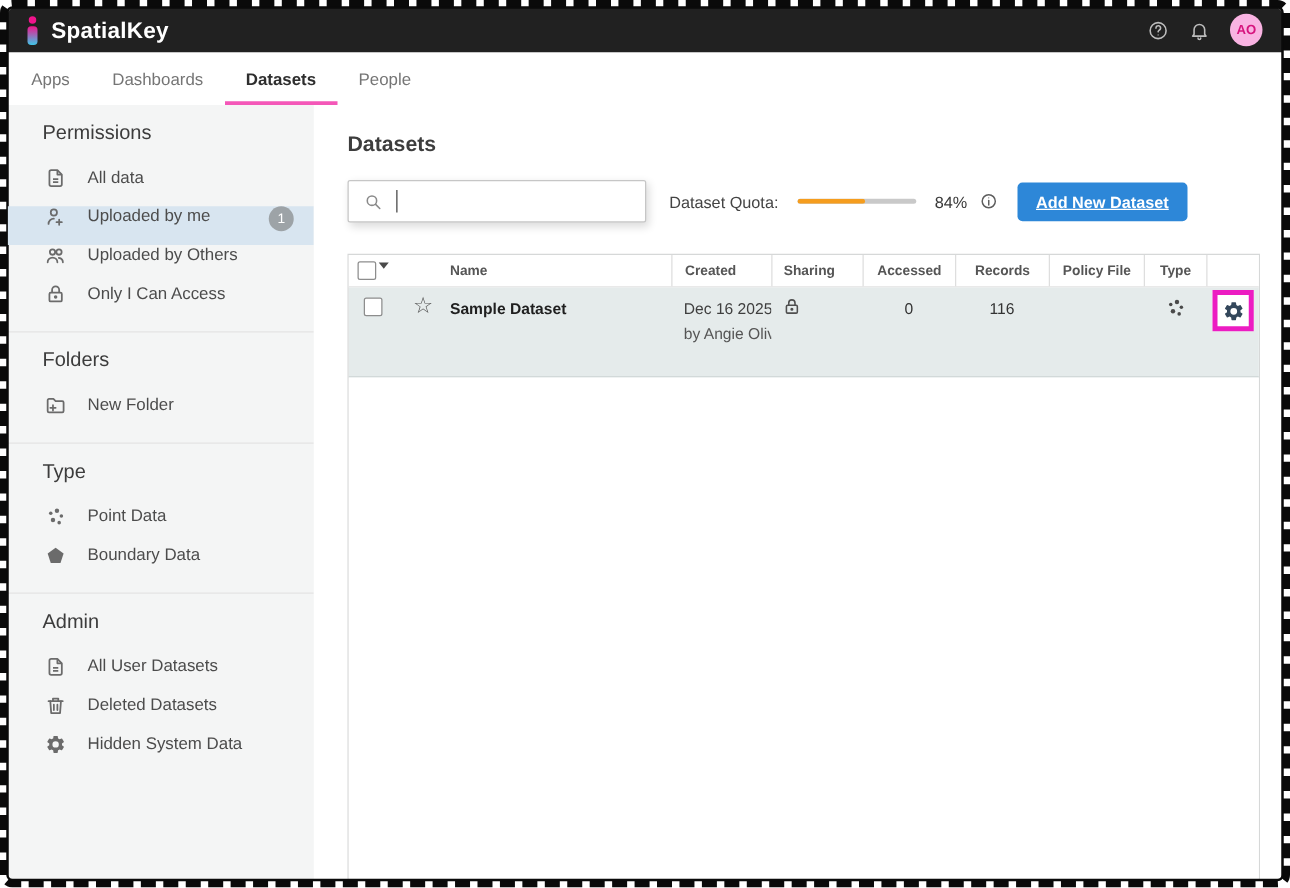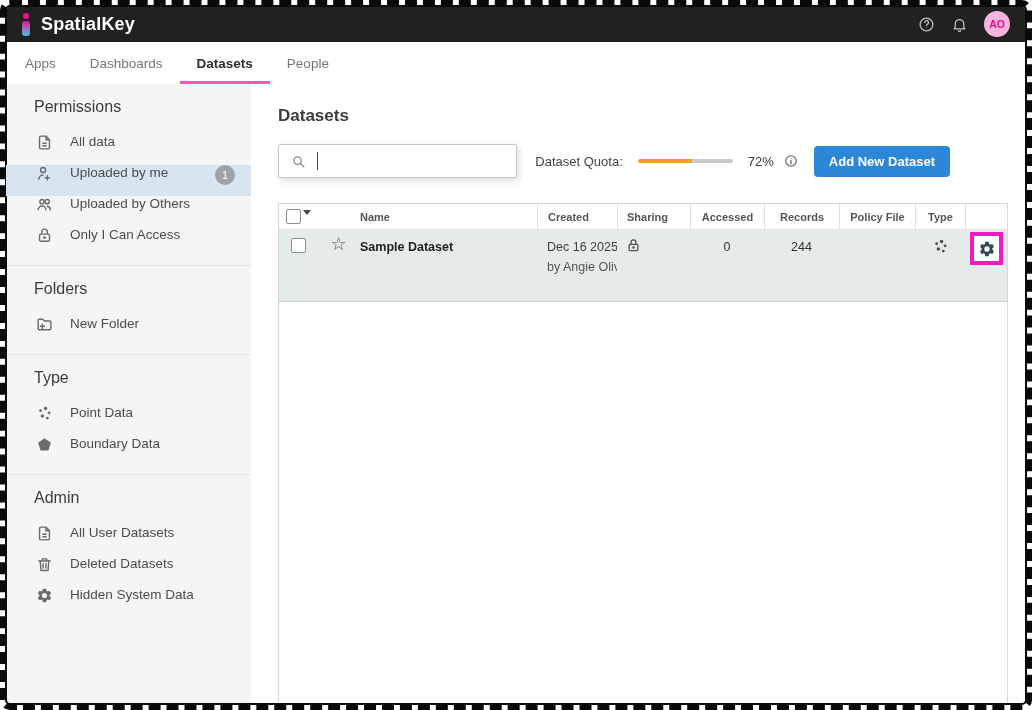--- a/index.html
+++ b/index.html
@@ -69,20 +69,21 @@
   .toolbar-right { margin-left: auto; display: flex; align-items: center; }
   .quota-label { font-size: 13px; color: #444; }
   .quota-bar { width: 95px; height: 4px; border-radius: 2px; background: #c9c9c9; margin-left: 15px; overflow: hidden; }
   .quota-fill { height: 100%; background: #f59d1e; border-radius: 2px; }
   .quota-pct { font-size: 13px; color: #3a3a3a; margin-left: 15px; }
   .info-icon { width: 14px; height: 14px; color: #5d5d5d; margin-left: 10px; cursor: pointer; }
   .add-btn {
     margin-left: 16px; background: #2d87d8; color: #fff; border: none; border-radius: 4px;
     font-size: 13px; font-weight: bold; padding: 8px 15px; cursor: pointer;
     font-family: "Liberation Sans", sans-serif;
+    text-decoration: underline;
   }
   
   .table { width: 730px; margin-top: 25px; border: 1px solid #d6d8d8; flex: 1; display: flex; flex-direction: column; background: #fff; }
   .thead { display: flex; height: 26px; align-items: center; border-bottom: 1px solid #e2e2e2; background: #fff; flex: 0 0 auto; }
   .th { font-size: 11px; font-weight: bold; color: #555; height: 100%; display: flex; align-items: center; cursor: pointer; }
   .sep { border-left: 1px solid #dedede; }
   .c-check { width: 38px; flex: 0 0 38px; justify-content: center; }
   .c-star { width: 43px; flex: 0 0 43px; justify-content: center; }
   .c-name { width: 177px; flex: 0 0 177px; }
   .c-created { width: 80px; flex: 0 0 80px; padding-left: 10px; }
@@ -258,21 +259,21 @@
               <path d="M15.2 15.2L20.5 20.5"></path>
             </svg>
           <span class="search-caret"></span>
           <input type="text" value="" style="">
         </div>
         <div class="toolbar-right">
           <span class="quota-label">Dataset Quota:</span>
           <div class="quota-bar">
             <div class="quota-fill" style="width: 57%;"></div>
           </div>
-          <span class="quota-pct">72%</span>
+          <span class="quota-pct">84%</span>
           <svg class="info-icon" viewBox="0 0 24 24" fill="none" stroke="currentColor" stroke-width="2" stroke-linecap="round">
               <circle cx="12" cy="12" r="9"></circle>
               <path d="M12 11v6"></path>
               <circle cx="12" cy="7.3" r="0.8" fill="currentColor" stroke="none"></circle>
             </svg>
           <button class="add-btn">Add New Dataset</button>
         </div>
       </div>
 
       <div class="table">
@@ -305,21 +306,21 @@
             <span class="created-by">by Angie Olive</span>
           </div>
           <div class="td c-sharing">
             <svg class="lock-icon" viewBox="0 0 24 24" fill="none" stroke="currentColor" stroke-width="2" stroke-linejoin="round">
                 <rect x="5" y="10" width="14" height="10" rx="1.5"></rect>
                 <path d="M8 10V7a4 4 0 0 1 8 0v3"></path>
                 <circle cx="12" cy="15" r="1" fill="currentColor"></circle>
               </svg>
           </div>
           <div class="td c-accessed center num-cell">0</div>
-          <div class="td c-records center num-cell">244</div>
+          <div class="td c-records center num-cell">116</div>
           <div class="td c-policy center num-cell"></div>
           <div class="td c-type center">
             <svg class="type-icon" viewBox="0 0 24 24" fill="currentColor">
                 <circle cx="6.5" cy="8" r="2"></circle>
                 <circle cx="13.5" cy="5" r="2.5"></circle>
                 <circle cx="18.5" cy="11" r="2"></circle>
                 <circle cx="9" cy="15.5" r="2.5"></circle>
                 <circle cx="16" cy="18.5" r="2"></circle>
               </svg>
           </div>

